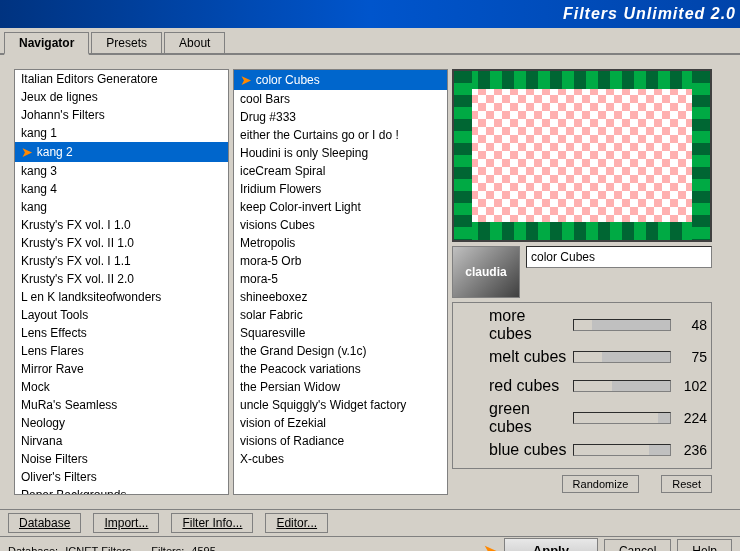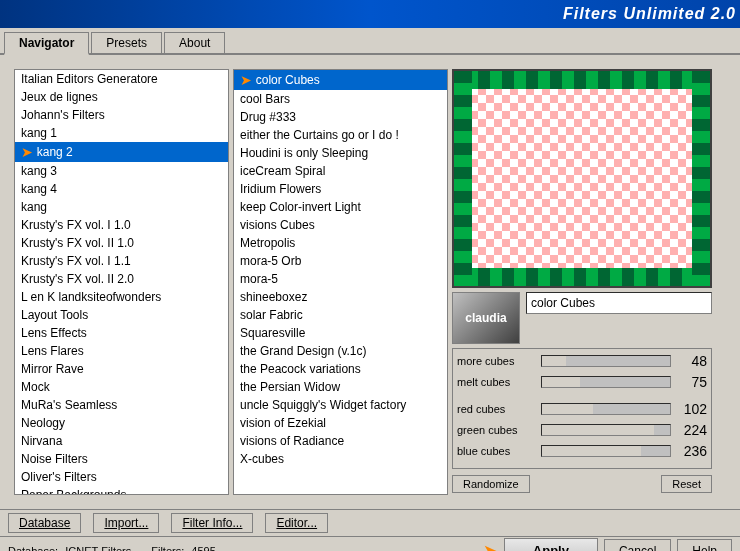--- a/index.html
+++ b/index.html
@@ -156,22 +156,23 @@
       flex: 1;
     }
     .slider-row {
       display: flex;
       align-items: center;
       margin-bottom: 5px;
       gap: 4px;
     }
     .slider-label {
       width: 80px;
-      font-size: 11px;
+      font-size: 16px;
       color: #000;
+      margin-left: 32px;
     }
     .slider-track {
       flex: 1;
       height: 12px;
       background: #c0c0c0;
       border: 1px inset #808080;
       position: relative;
     }
     .slider-fill {
       height: 100%;
@@ -241,21 +242,21 @@
       margin-left: auto;
       display: flex;
       align-items: center;
       gap: 6px;
     }
 
     
     .rand-reset {
       display: flex;
       gap: 22px;
-      justify-content: space-between;
+      justify-content: flex-end;
       padding: 2px 0;
     }
     .rand-btn {
       background: #d4d0c8;
       border: 1px solid #808080;
       padding: 2px 10px;
       cursor: pointer;
       font-size: 11px;
     }
 

